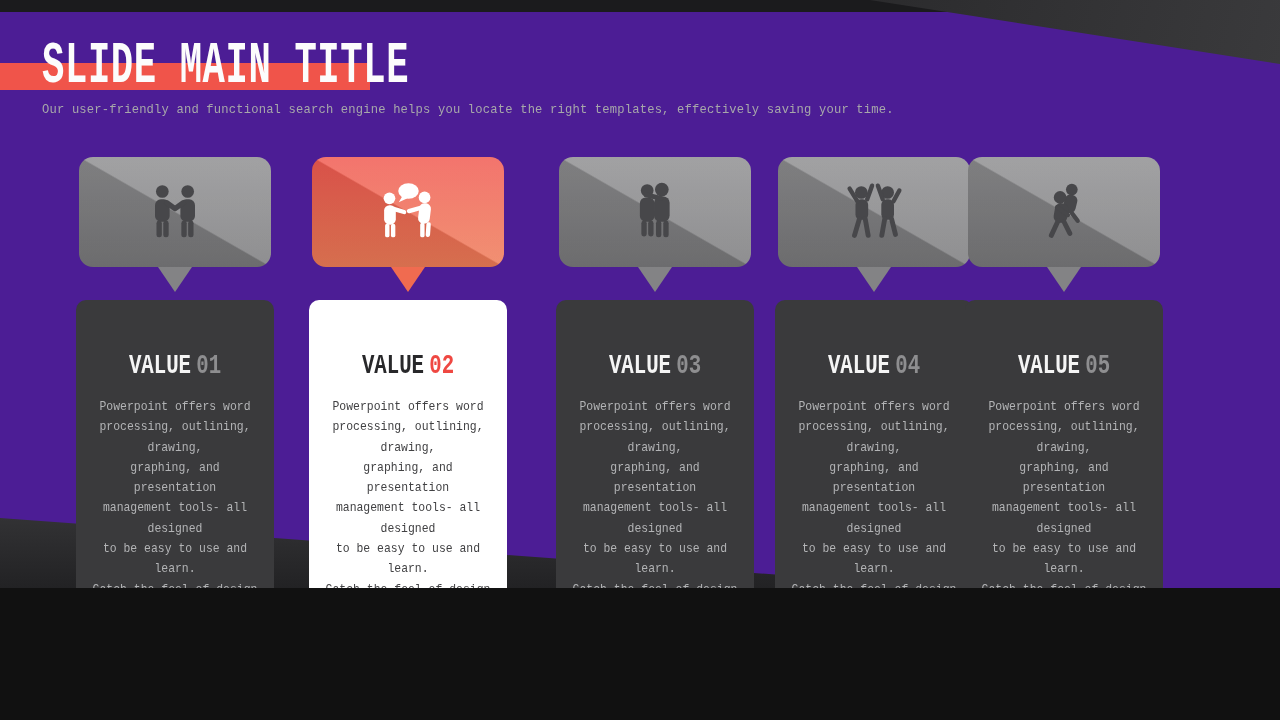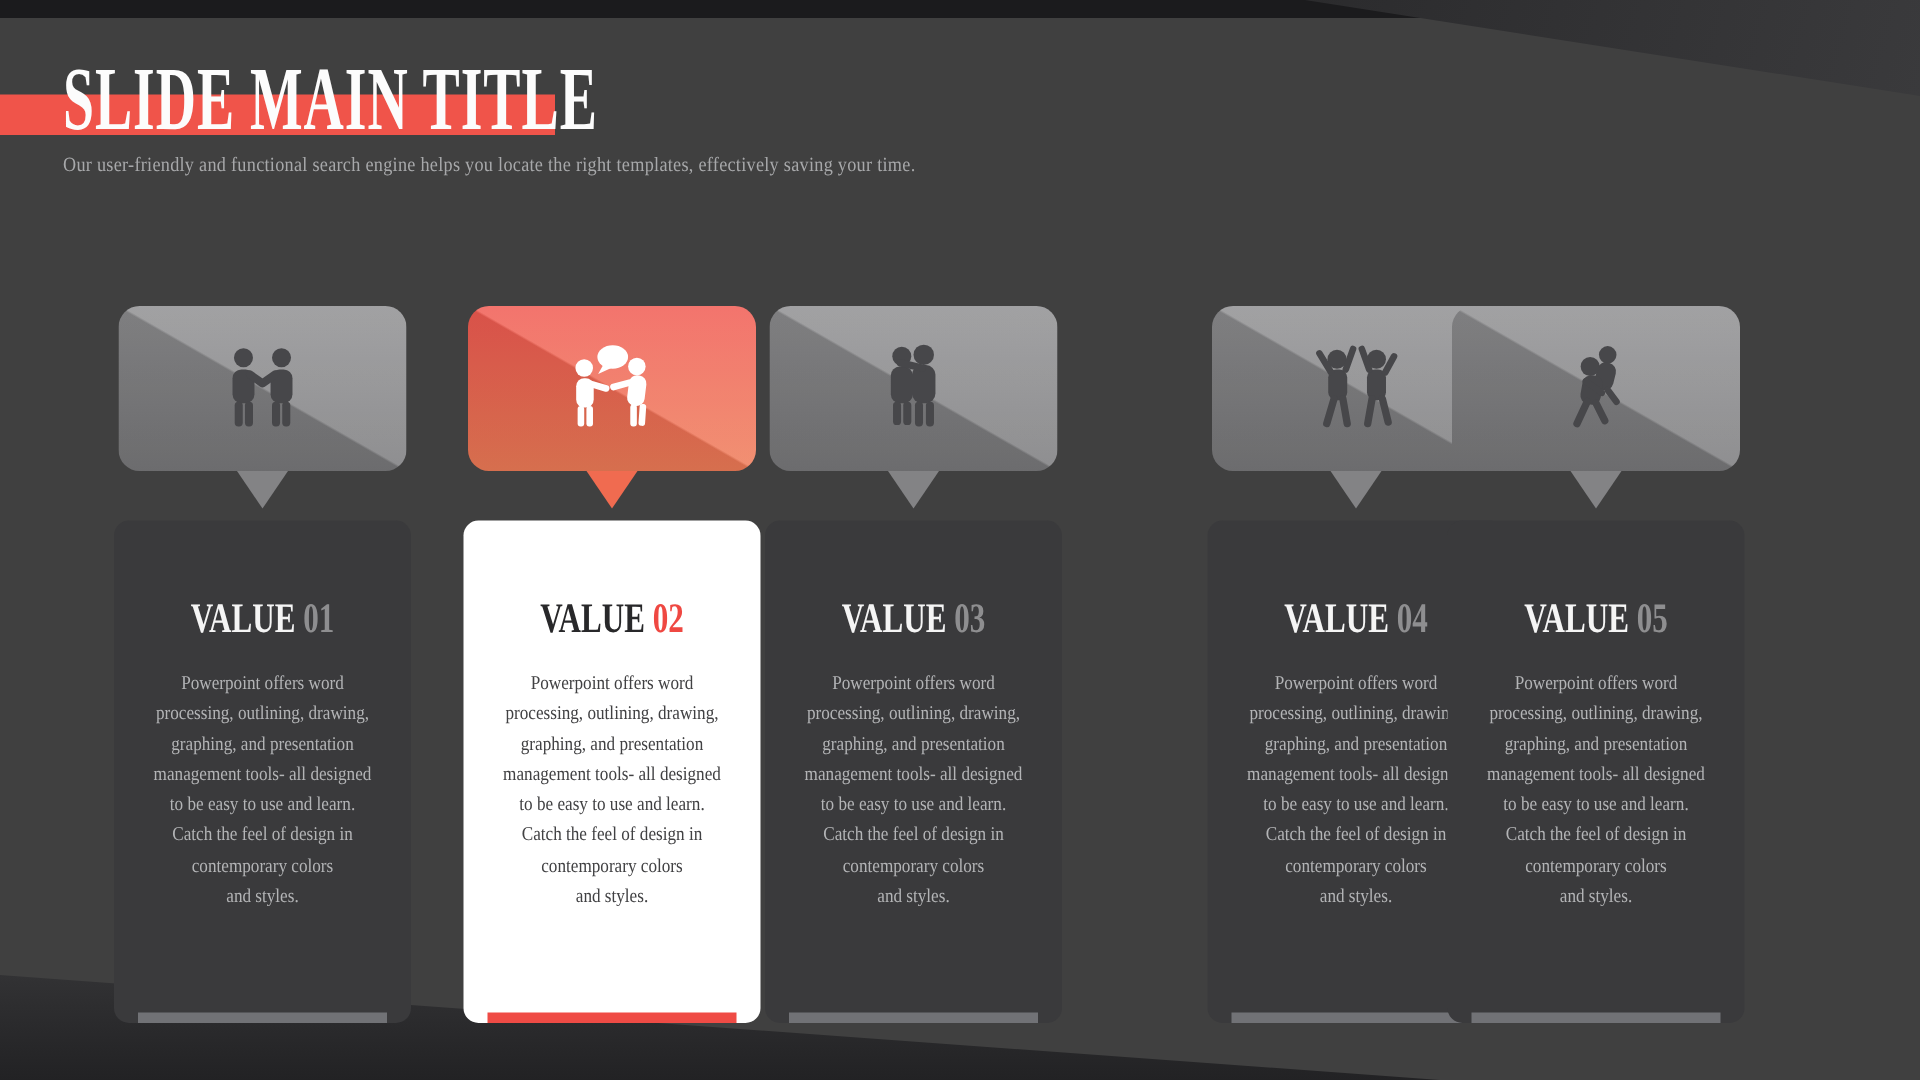--- a/index.html
+++ b/index.html
@@ -1,37 +1,37 @@
 <!DOCTYPE html>
 <html><head>
 <meta charset="utf-8">
 <style>
   html,body{margin:0;padding:0;background:#111;}
-  .stage{position:relative;width:1280px;height:720px;overflow:hidden;
-         background:#404040;font-family:Liberation Serif, serif;}
+  .stage{position:relative;width:1280px;height:588px;overflow:hidden;
+         background:#4c1d95;font-family:Liberation Mono, monospace;}
 
   
   .top-strip{position:absolute;top:0;left:0;right:0;height:12px;background:#1b1b1d;}
   .corner-tr{position:absolute;top:0;right:0;width:410px;height:64px;
              clip-path:polygon(0 0,100% 0,100% 100%);
              background:linear-gradient(105deg,#2b2b2d,#3a3a3c);}
   .corner-bl{position:absolute;left:0;bottom:0;width:960px;height:70px;
              clip-path:polygon(0 0,100% 100%,0 100%);
              background:linear-gradient(to bottom,#323234,#222224);}
 
   
   .title-bar{position:absolute;left:0;top:63px;width:370px;height:27px;background:#f0544a;}
   .page-title{position:absolute;left:42px;top:36px;font-size:60px;line-height:1;
               font-weight:bold;color:#fcfcfc;white-space:nowrap;
               transform:scaleX(0.62);transform-origin:0 0;letter-spacing:1px;}
   .subtitle{position:absolute;left:42px;top:102px;font-size:13.5px;color:#a7a8aa;
             white-space:nowrap;transform:scaleX(0.9);transform-origin:0 0;letter-spacing:.2px;}
 
   
-  .column{position:absolute;top:157px;width:198px;height:480px;margin-top:47px;}
+  .column{position:absolute;top:157px;width:198px;height:480px;}
   .bubble{position:absolute;left:3px;top:0;width:192px;height:110px;border-radius:14px;
           background:linear-gradient(to top right,rgba(0,0,0,.13) 49.6%,rgba(255,255,255,.14) 50.4%),
                      linear-gradient(180deg,#929294,#7c7c7e);}
   .bubble svg{position:absolute;left:50%;top:50%;transform:translate(-50%,-50%);color:#47474a;}
   .tail{position:absolute;top:110px;left:50%;margin-left:-17px;width:0;height:0;
         border-left:17px solid transparent;border-right:17px solid transparent;
         border-top:25px solid #838385;}
   .card{position:absolute;top:143px;left:0;width:198px;height:335px;border-radius:10px;
         background:#3a3a3c;overflow:hidden;}
   .card-heading{margin-top:50px;text-align:center;font-size:28px;font-weight:bold;
@@ -128,21 +128,21 @@
 graphing, and presentation
 management tools- all designed
 to be easy to use and learn.
 Catch the feel of design in
 contemporary colors
 and styles.</div>
       <div class="card-bar"></div>
     </div>
   </div>
 
-  <div class="column" style="left:510px">
+  <div class="column" style="left:556px">
     <div class="bubble">
       <svg width="78" height="62" viewBox="0 0 80 62">
         <g fill="currentColor">
           <circle cx="32" cy="9" r="6.5"></circle>
             <circle cx="47" cy="8" r="7"></circle>
           <rect x="24.5" y="16" width="15" height="25" rx="6"></rect>
           <rect x="39" y="15" width="16" height="26" rx="6.5"></rect>
           <path d="M46 17 L31 13.5" fill="none" stroke="currentColor" stroke-width="5" stroke-linecap="round"></path>
           <rect x="26" y="40" width="5.5" height="16" rx="2.5"></rect>
             <rect x="33" y="40" width="5.5" height="16" rx="2.5"></rect>
@@ -161,21 +161,21 @@
 graphing, and presentation
 management tools- all designed
 to be easy to use and learn.
 Catch the feel of design in
 contemporary colors
 and styles.</div>
       <div class="card-bar"></div>
     </div>
   </div>
 
-  <div class="column" style="left:805px">
+  <div class="column" style="left:775px">
     <div class="bubble">
       <svg width="78" height="62" viewBox="0 0 80 62">
         <g fill="currentColor">
           <circle cx="27" cy="11" r="6.5"></circle>
             <circle cx="54" cy="11" r="6.5"></circle>
           <rect x="21" y="18" width="13" height="21" rx="5.5"></rect>
           <rect x="47.5" y="18" width="13" height="21" rx="5.5"></rect>
           <g fill="none" stroke="currentColor" stroke-width="4.5" stroke-linecap="round">
             <path d="M23 20 L15 7"></path>
               <path d="M33 18 L38 4"></path>

